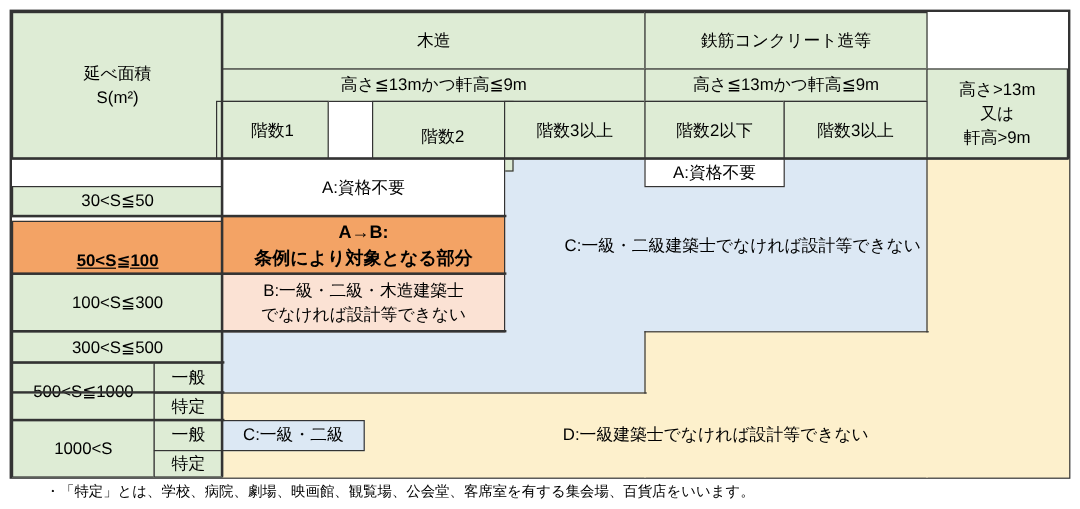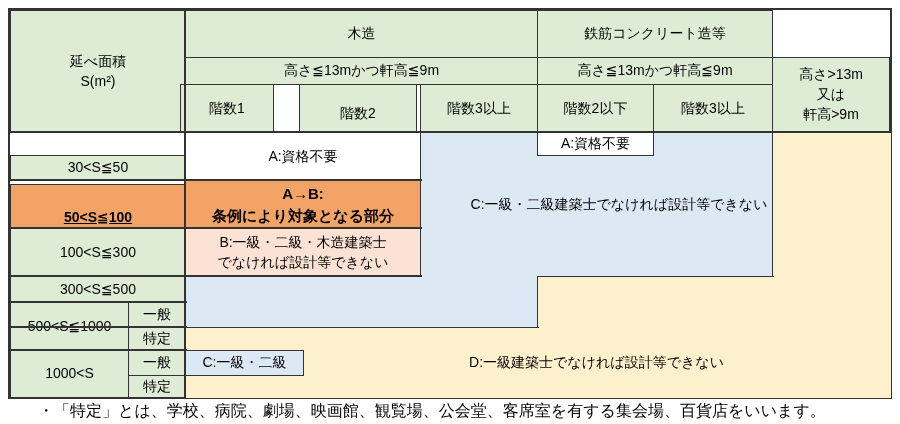--- a/index.html
+++ b/index.html
@@ -13,21 +13,21 @@
   .ln{position:absolute;background:var(--border);z-index:3;}
   .ov{position:absolute;z-index:4;display:flex;align-items:center;justify-content:center;text-align:center;font-size:14px;background:transparent;}
   .g{background:var(--green);}
   .or{background:var(--orange);}
   .pe{background:var(--peach);}
   .bl{background:var(--blue);}
   .ye{background:var(--yellow);}
   .wh{background:var(--white);}
   .b{font-weight:bold;}
   .fs15{font-size:15px;}
-  .footnote{position:absolute;left:38px;top:401px;font-size:16px;z-index:5;}
+  .footnote{position:absolute;left:38px;top:401px;font-size:12px;z-index:5;}
 </style>
 </head>
 <body>
 
 <div class="canvas">
   <div class="tbl">
 
     <div class="rg bl" style="left:410px;top:122px;width:398px;height:145px;">
       <div>C:一級・二級建築士でなければ設計等できない</div>
     </div>
@@ -46,21 +46,21 @@
     <div class="cell g" style="left:175px;top:0;width:353px;height:48px;">木造</div>
     <div class="cell g" style="left:527px;top:0;width:236px;height:48px;">鉄筋コンクリート造等</div>
     <div class="cell g" style="left:175px;top:47px;width:353px;height:28px;">高さ≦13mかつ軒高≦9m</div>
     <div class="cell g" style="left:527px;top:47px;width:236px;height:28px;">高さ≦13mかつ軒高≦9m</div>
     <div class="cell g" style="left:762px;top:47px;width:118px;height:76px;">
       <div>高さ&gt;13m</div>
       <div>又は</div>
       <div>軒高&gt;9m</div>
     </div>
     <div class="cell g" style="left:170px;top:74px;width:94px;height:49px;">階数1</div>
-    <div class="cell g" style="left:289px;top:74px;width:118px;height:59px;">階数2</div>
+    <div class="cell g" style="left:300px;top:74px;width:118px;height:59px;">階数2</div>
     <div class="cell g" style="left:410px;top:74px;width:118px;height:49px;">階数3以上</div>
     <div class="cell g" style="left:527px;top:74px;width:117px;height:49px;">階数2以下</div>
     <div class="cell g" style="left:643px;top:74px;width:120px;height:49px;">階数3以上</div>
 
     <div class="cell g" style="left:0;top:145px;width:176px;height:26px;">30&lt;S≦50</div>
     <div class="cell or b" style="left:0;top:174px;width:176px;height:67px;text-decoration:underline;">50&lt;S≦100</div>
     <div class="cell g" style="left:0;top:218px;width:176px;height:49px;">100&lt;S≦300</div>
     <div class="cell g" style="left:0;top:266px;width:176px;height:27px;">300&lt;S≦500</div>
     <div class="cell g" style="left:0;top:292px;width:119px;height:49px;">500&lt;S≦1000</div>
     <div class="cell g" style="left:118px;top:292px;width:58px;height:26px;">一般</div>

